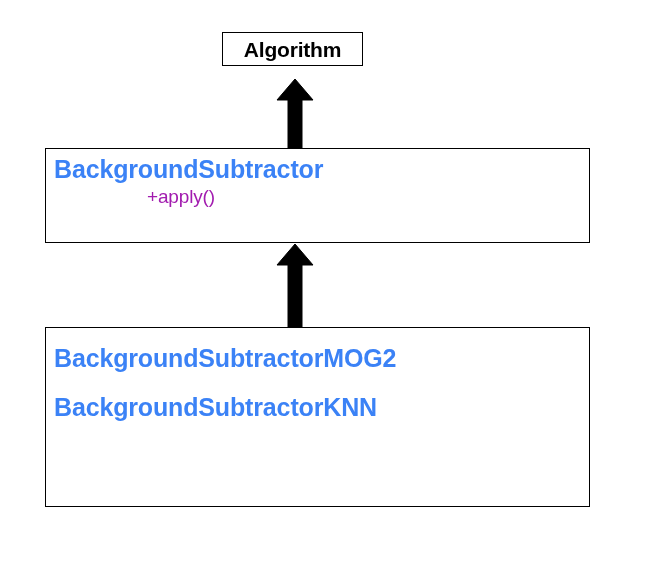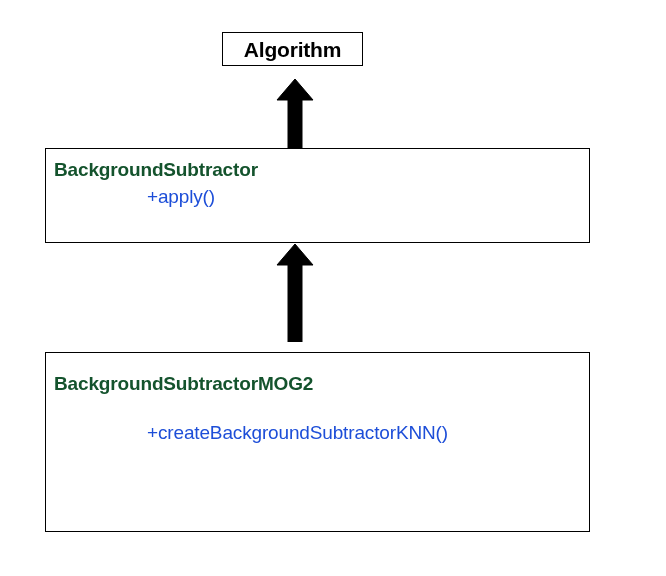--- a/index.html
+++ b/index.html
@@ -56,39 +56,39 @@
     left: 45px;
     top: 148px;
     width: 545px;
     height: 95px;
     padding: 7px 0 0 8px;
   }
 
   
   #subclasses-box {
     left: 45px;
-    top: 352px;
+    top: 327px;
     width: 545px;
     height: 180px;
     padding: 17px 0 0 8px;
   }
 
   
   .cls-header {
-    font-size: 19px;
+    font-size: 25px;
     font-weight: bold;
-    color: #14532d;
+    color: #3b82f6;
     line-height: 27px;
     white-space: nowrap;
     letter-spacing: -0.15px;
   }
   .cls-method {
     font-size: 19px;
     font-weight: normal;
-    color: #1d4ed8;
+    color: #a21caf;
     line-height: 27px;
     white-space: nowrap;
     padding-left: 93px;
     letter-spacing: -0.15px;
   }
   .cls-group + .cls-group {
     margin-top: 22px;
   }
 
   
@@ -133,18 +133,18 @@
     <polygon points="20,1 38,22 27,22 27,99 13,99 13,22 2,22" fill="#000000" stroke="#000000" stroke-width="1" stroke-linejoin="miter"></polygon>
   </svg>
 
   <div class="uml-box" id="subclasses-box">
 
     <div class="cls-group">
       <div class="cls-header">BackgroundSubtractorMOG2</div>
     </div>
 
     <div class="cls-group">
-      <div class="cls-method">+createBackgroundSubtractorKNN()</div>
+      <div class="cls-header">BackgroundSubtractorKNN</div>
     </div>
 
   </div>
 
 </div>
 
 </body></html>

